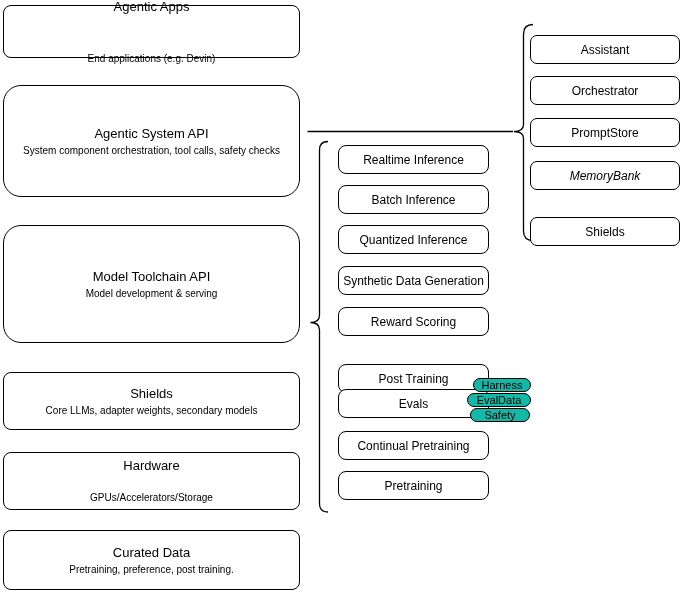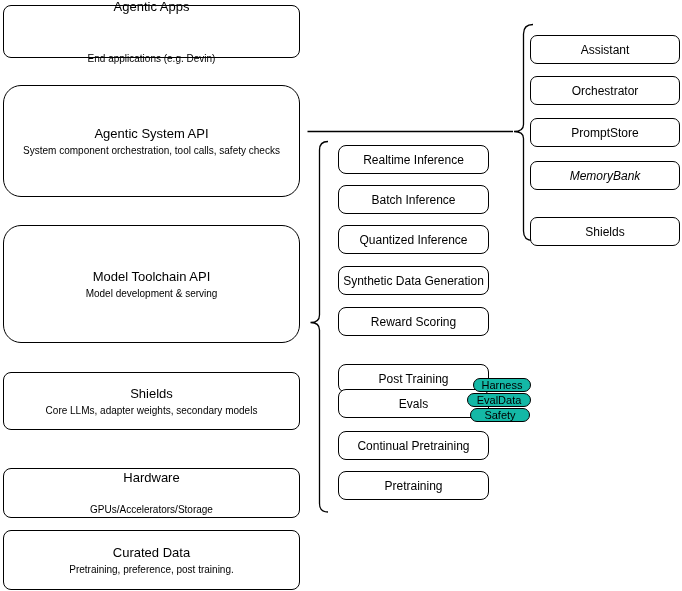--- a/index.html
+++ b/index.html
@@ -17,21 +17,21 @@
   }
   .node .t { font-size:13px; line-height:15px; }
   .node .s { font-size:10px; line-height:12px; margin-top:4px; }
   .bigr { border-radius:18px; }
   .leaf { font-size:12px; white-space:nowrap; }
   
   #b-apps   { left:3px; top:5px;   width:297px; height:53px;gap:35px; }
   #b-sys    { left:3px; top:85px;  width:297px; height:112px; }
   #b-tool   { left:3px; top:225px; width:297px; height:118px; }
   #b-models { left:3px; top:372px; width:297px; height:58px; }
-  #b-hw     { left:3px; top:468px; width:297px; height:50px;gap:15px; }
+  #b-hw     { left:3px; top:452px; width:297px; height:58px;gap:15px; }
   #b-data   { left:3px; top:530px; width:297px; height:60px; }
   
   .mid { left:338px; width:151px; height:29px; }
   #m-0 { top:145px; } #m-1 { top:185px; } #m-2 { top:225px; }
   #m-3 { top:266px; } #m-4 { top:307px; } #m-5 { top:348px;margin-top:16px; }
   #m-6 { top:389px;text-align:right; } #m-7 { top:431px; } #m-8 { top:471px; }
   
   .rgt { left:530px; width:150px; height:29px; border-radius:7px; }
   #r-0 { top:35px; }  #r-1 { top:76px; }  #r-2 { top:118px; }
   #r-3 { top:161px;font-style:italic; } #r-4 { top:205px;margin-top:12px; }

